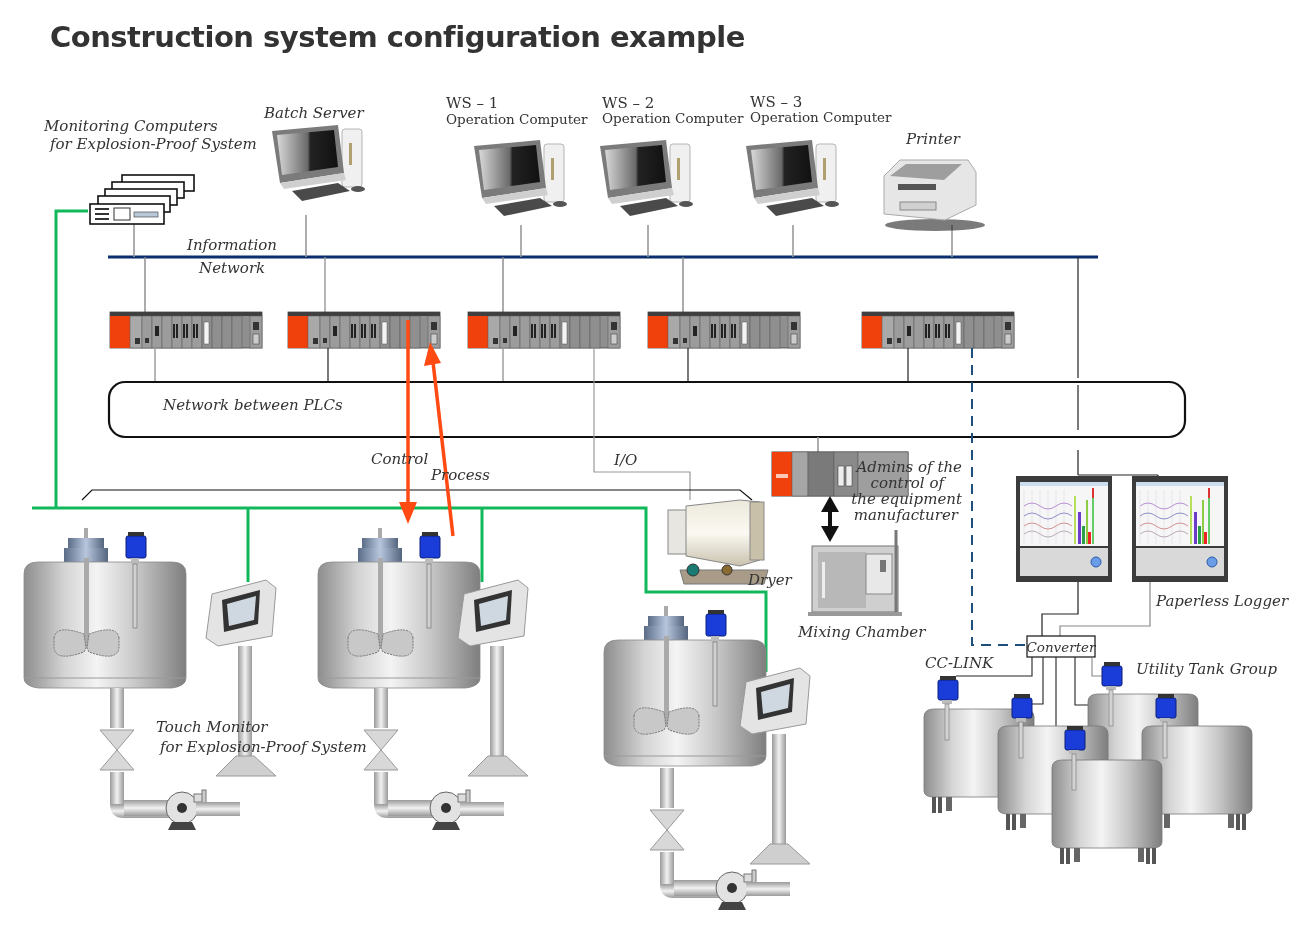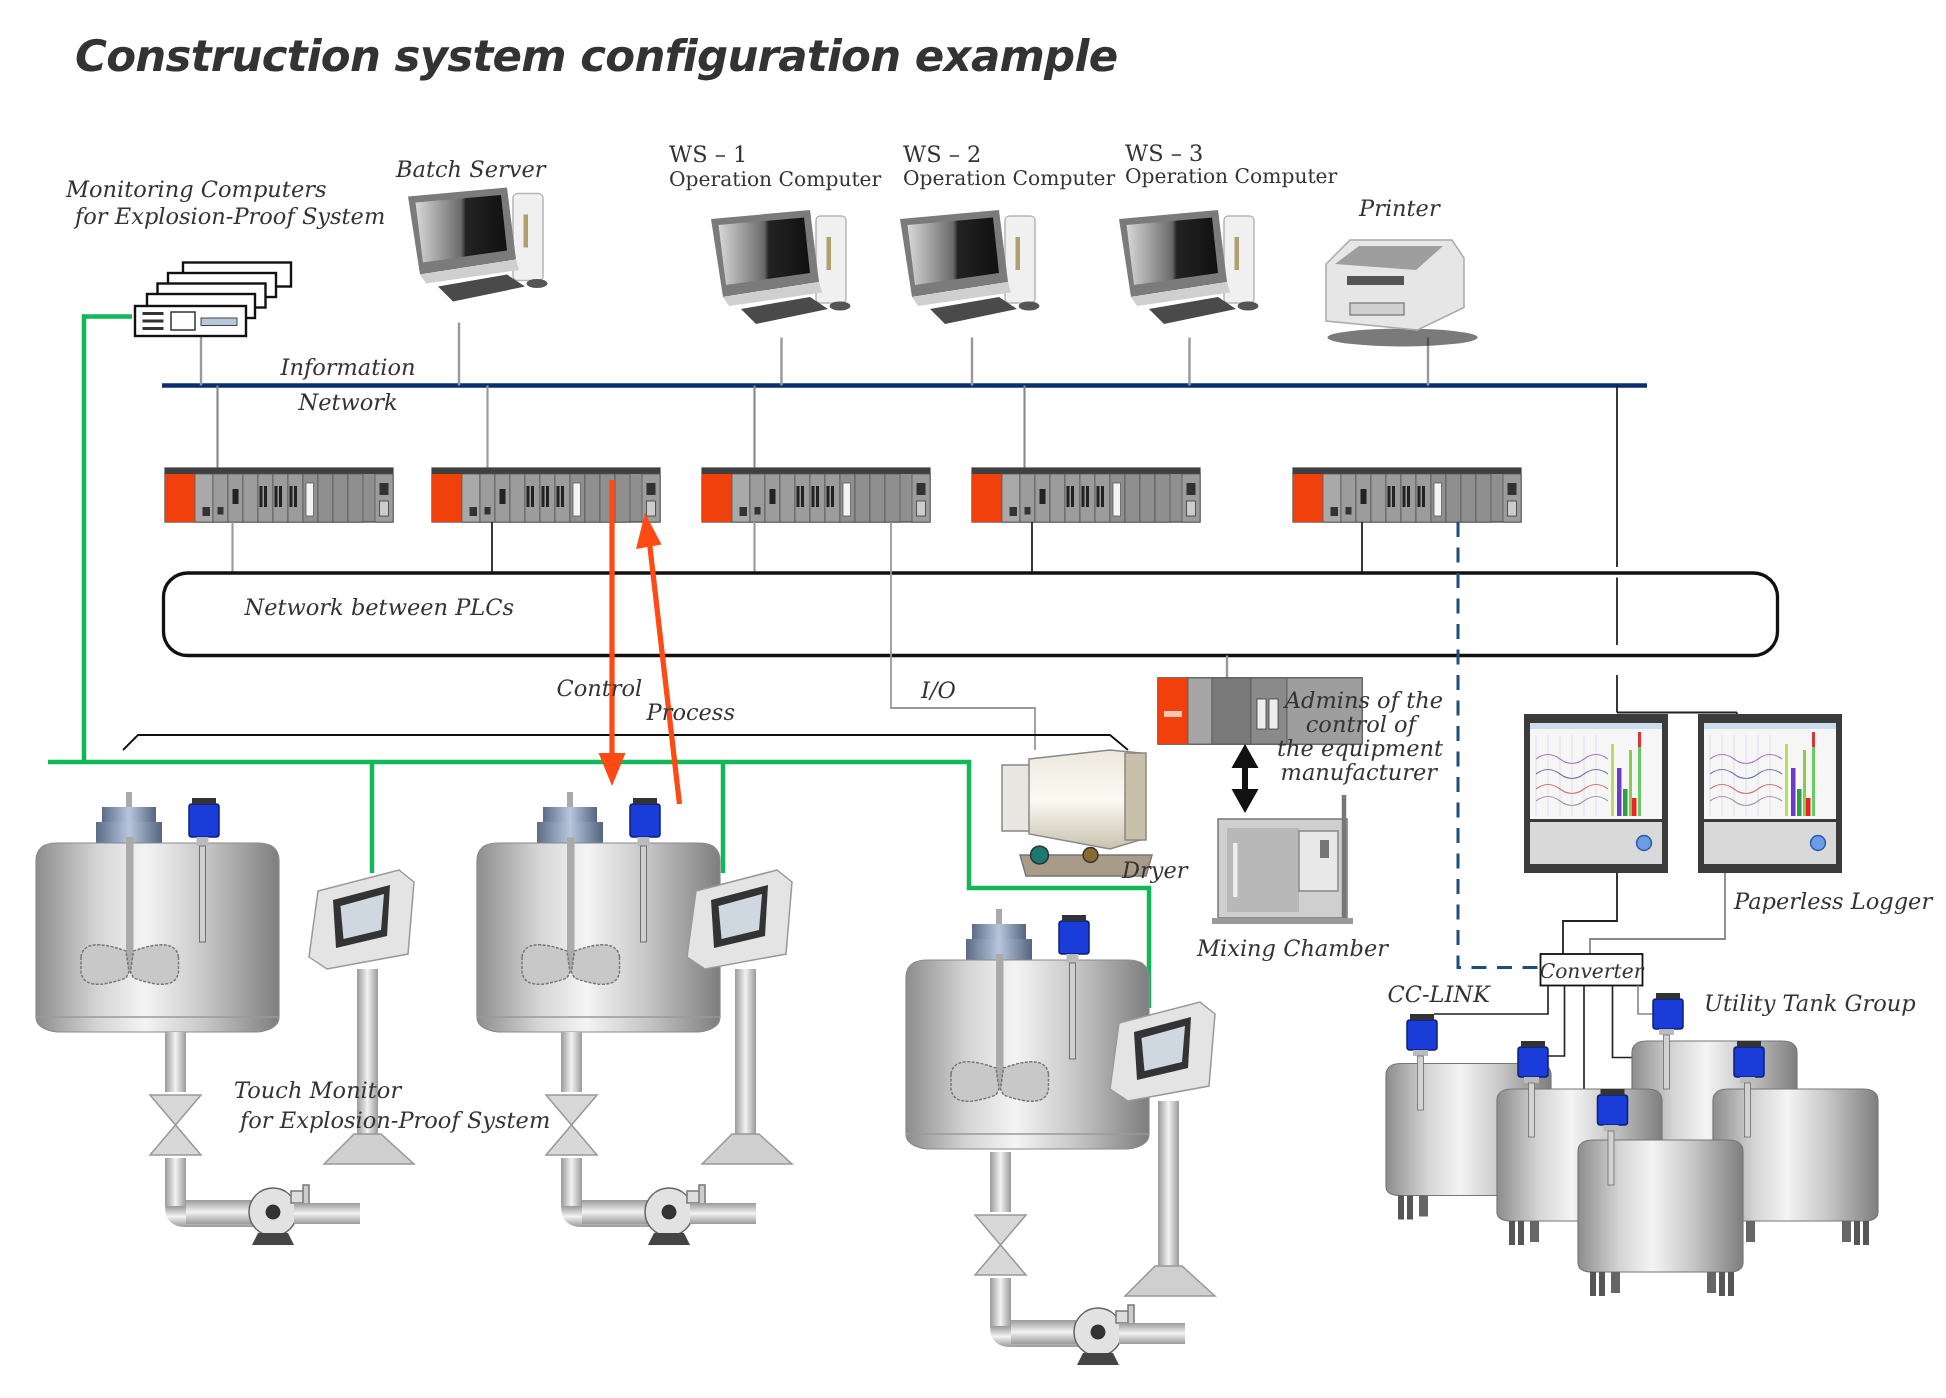--- a/index.html
+++ b/index.html
@@ -1,19 +1,19 @@
 <!DOCTYPE html>
 <html><head>
 <meta charset="utf-8">
 <style>
   html, body { margin: 0; padding: 0; background: #ffffff; }
   body { width: 1297px; height: 932px; position: relative; overflow: hidden; }
   .title {
     position: absolute; left: 50px; top: 20px;
-    font-family: "DejaVu Sans", sans-serif; font-weight: bold; font-style: italic;
+    font-family: "DejaVu Sans", sans-serif; font-weight: bold; 
     font-size: 29px; color: #333333; letter-spacing: -0.5px; margin: 0;
   }
   svg.canvas { position: absolute; left: 0; top: 0; }
   .lbl { font-family: "DejaVu Serif", serif; font-style: italic; font-size: 15px; fill: #333; }
   .lbl-up { font-family: "DejaVu Serif", serif; font-size: 15px; fill: #333; }
   .lbl-sm { font-family: "DejaVu Serif", serif; font-size: 13.5px; fill: #333; }
 </style>
 </head>
 <body>
 

